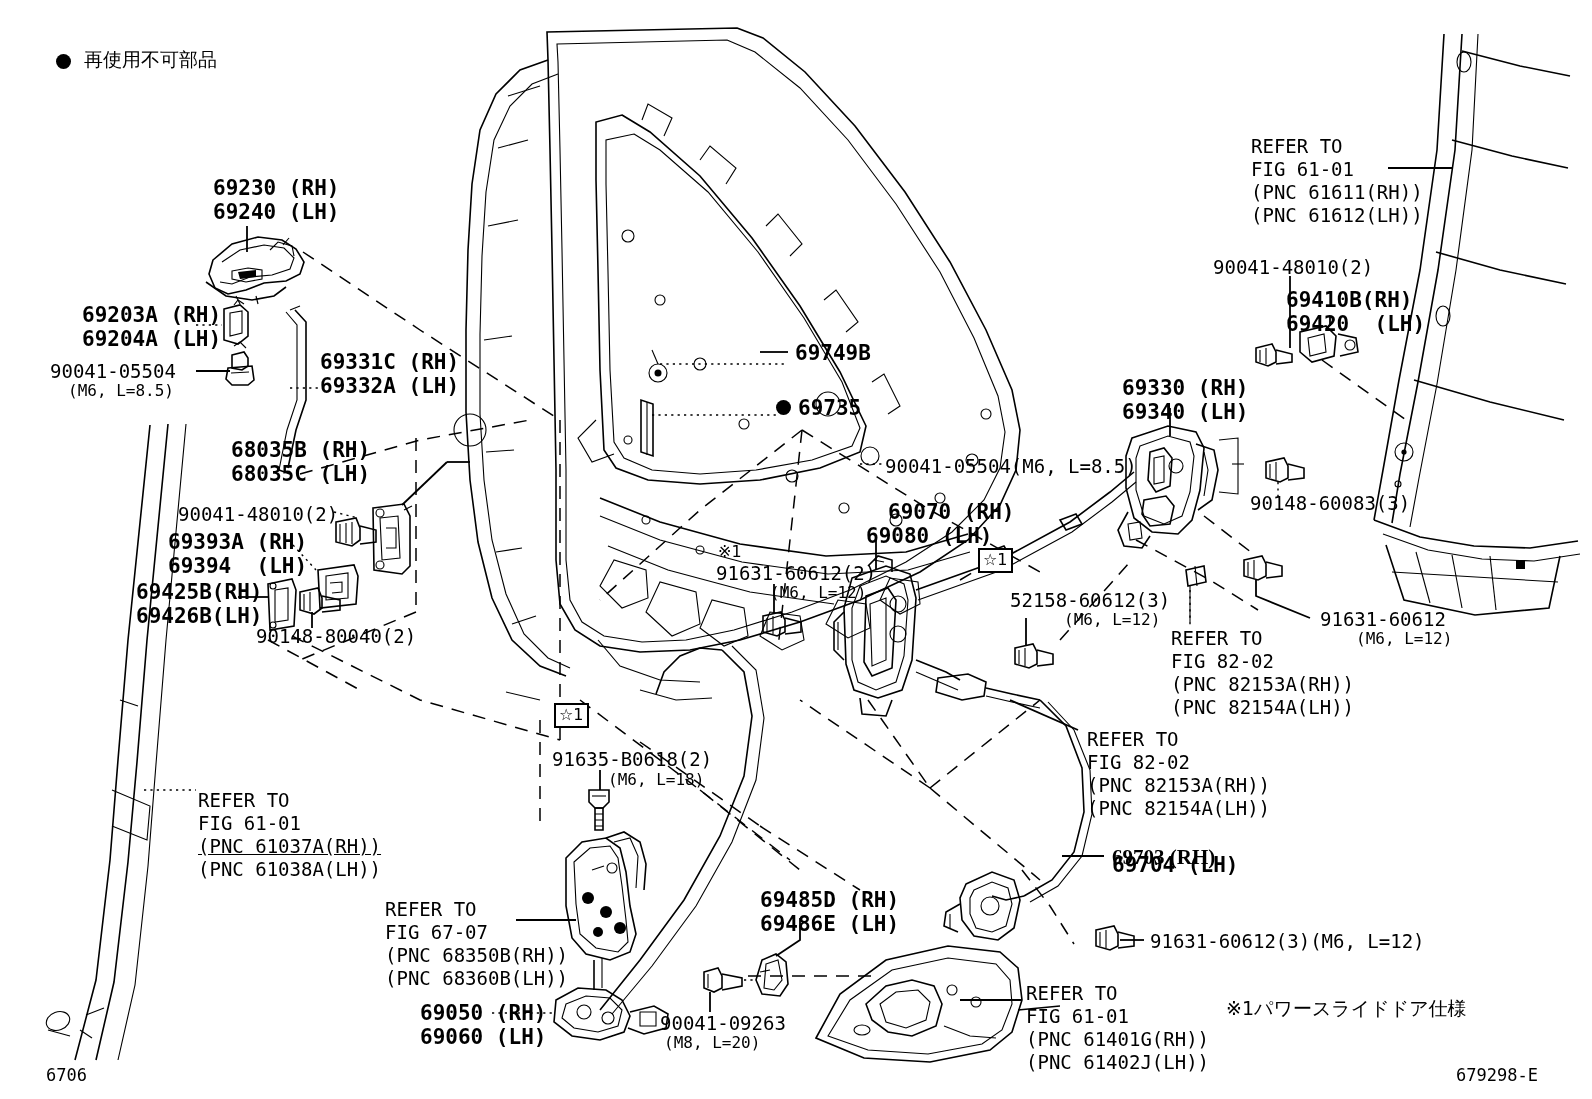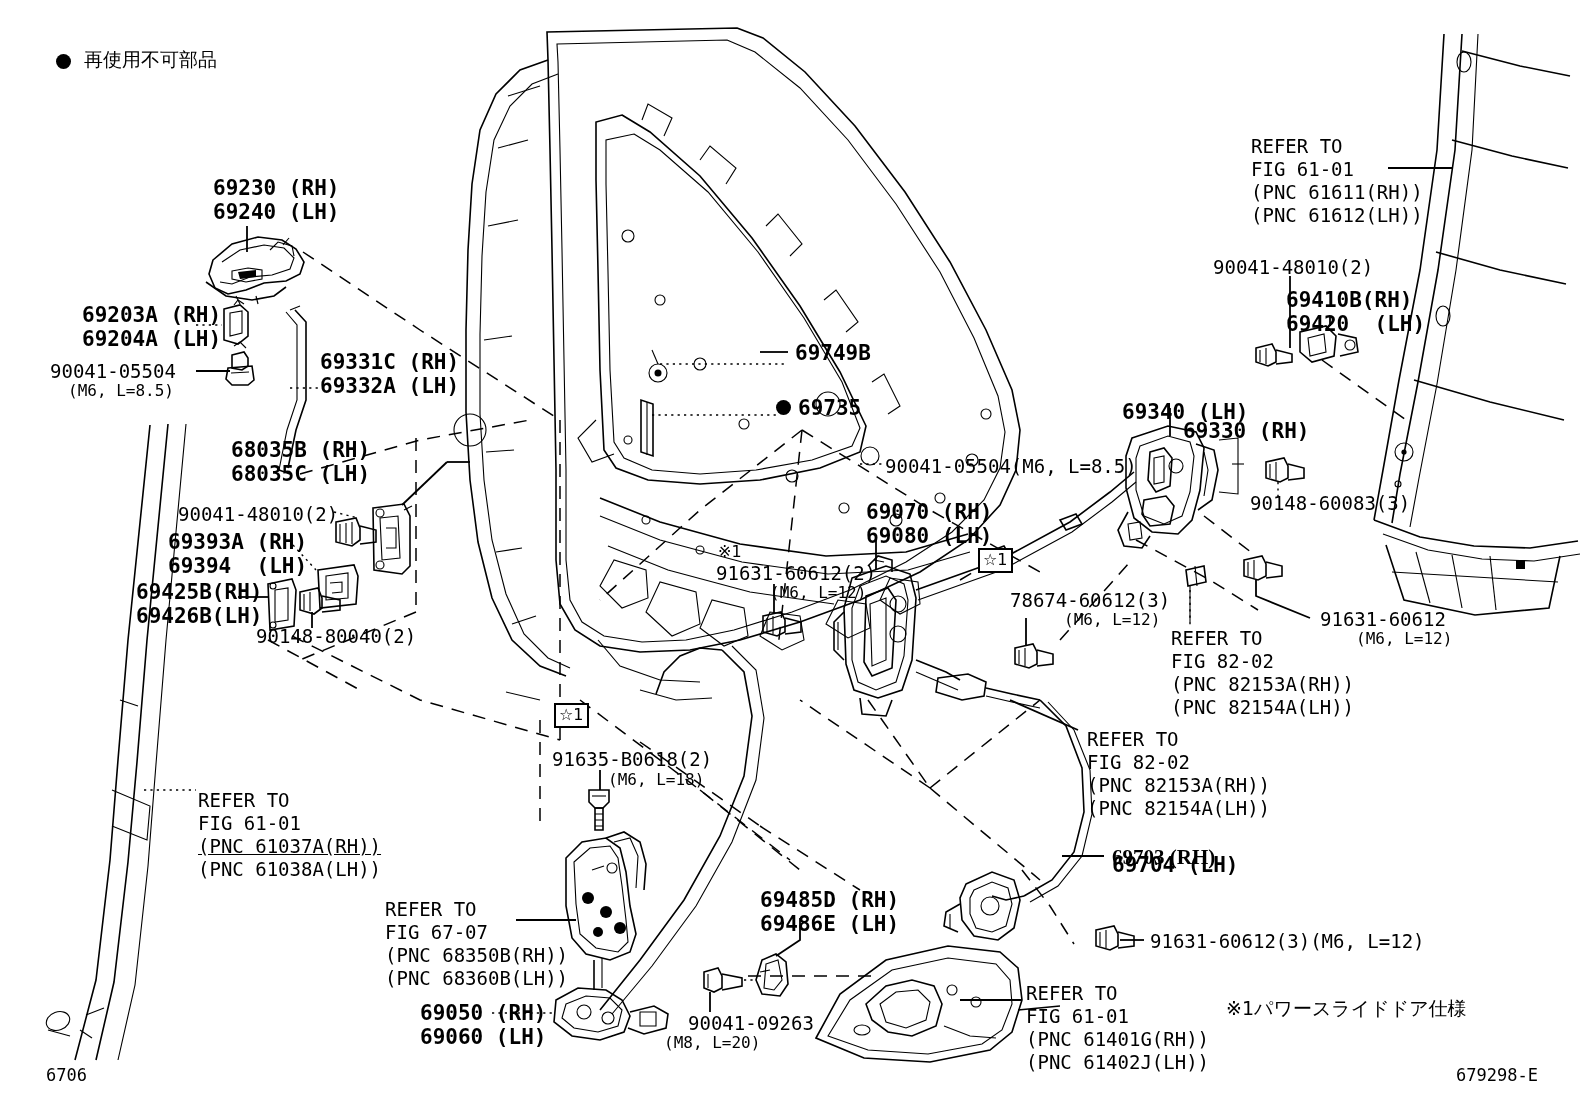--- a/index.html
+++ b/index.html
@@ -559,38 +559,38 @@
   <div class="lbl refer" style="left:1251px; top:135px;">REFER TO</div>
   <div class="lbl refer" style="left:1251px; top:158px;">FIG 61-01</div>
   <div class="lbl refer" style="left:1251px; top:181px;">(PNC 61611(RH))</div>
   <div class="lbl refer" style="left:1251px; top:204px;">(PNC 61612(LH))</div>
 
   <div class="lbl bolt" style="left:1213px; top:256px;">90041-48010(2)</div>
 
   <div class="lbl pn" style="left:1286px; top:288px;">69410B(RH)</div>
   <div class="lbl pn" style="left:1286px; top:312px;">69420  (LH)</div>
 
-  <div class="lbl pn" style="left:1183px; top:376px;margin-top:43px;">69330 (RH)</div>
+  <div class="lbl pn" style="left:1122px; top:376px;">69330 (RH)</div>
   <div class="lbl pn" style="left:1122px; top:400px;">69340 (LH)</div>
 
   <div class="lbl bolt" style="left:885px; top:455px;">90041-05504(M6, L=8.5)</div>
 
   <div class="lbl bolt" style="left:1206px; top:492px;margin-left:44px;">90148-60083(3)</div>
 
-  <div class="lbl pn" style="left:866px; top:500px;">69070 (RH)</div>
+  <div class="lbl pn" style="left:888px; top:500px;">69070 (RH)</div>
   <div class="lbl pn" style="left:866px; top:524px;">69080 (LH)</div>
 
   <div class="lbl jp" style="left:718px; top:542px; font-size:16px;">※1</div>
 
   <div class="lbl bolt" style="left:716px; top:562px;text-align:center;">91631-60612(2)</div>
   <div class="lbl sub" style="left:770px; top:583px;">(M6, L=12)</div>
 
   <div class="star-box" style="left:978px; top:548px;">☆1</div>
 
-  <div class="lbl bolt" style="left:1010px; top:589px;">78674-60612(3)</div>
+  <div class="lbl bolt" style="left:1010px; top:589px;">52158-60612(3)</div>
   <div class="lbl sub" style="left:1064px; top:610px;">(M6, L=12)</div>
 
   <div class="lbl bolt" style="left:1320px; top:608px;">91631-60612</div>
   <div class="lbl sub" style="left:1356px; top:629px;">(M6, L=12)</div>
 
   <div class="lbl refer" style="left:1171px; top:627px;">REFER TO</div>
   <div class="lbl refer" style="left:1171px; top:650px;">FIG 82-02</div>
   <div class="lbl refer" style="left:1171px; top:673px;">(PNC 82153A(RH))</div>
   <div class="lbl refer" style="left:1171px; top:696px;">(PNC 82154A(LH))</div>
 
@@ -610,21 +610,21 @@
   <div class="lbl sub" style="left:608px; top:770px;">(M6, L=18)</div>
 
   <div class="lbl refer" style="left:385px; top:898px;">REFER TO</div>
   <div class="lbl refer" style="left:385px; top:921px;">FIG 67-07</div>
   <div class="lbl refer" style="left:385px; top:944px;">(PNC 68350B(RH))</div>
   <div class="lbl refer" style="left:385px; top:967px;">(PNC 68360B(LH))</div>
 
   <div class="lbl pn" style="left:420px; top:1001px;">69050 (RH)</div>
   <div class="lbl pn" style="left:420px; top:1025px;">69060 (LH)</div>
 
-  <div class="lbl bolt" style="left:660px; top:1012px;margin-left:28px;">90041-09263</div>
+  <div class="lbl bolt" style="left:660px; top:1012px;">90041-09263</div>
   <div class="lbl sub" style="left:664px; top:1033px;text-align:right;">(M8, L=20)</div>
 
   <div class="lbl pn" style="left:760px; top:888px;">69485D (RH)</div>
   <div class="lbl pn" style="left:760px; top:912px;">69486E (LH)</div>
 
   <div class="lbl refer" style="left:1026px; top:982px;">REFER TO</div>
   <div class="lbl refer" style="left:1026px; top:1005px;">FIG 61-01</div>
   <div class="lbl refer" style="left:1026px; top:1028px;">(PNC 61401G(RH))</div>
   <div class="lbl refer" style="left:1026px; top:1051px;">(PNC 61402J(LH))</div>
 

